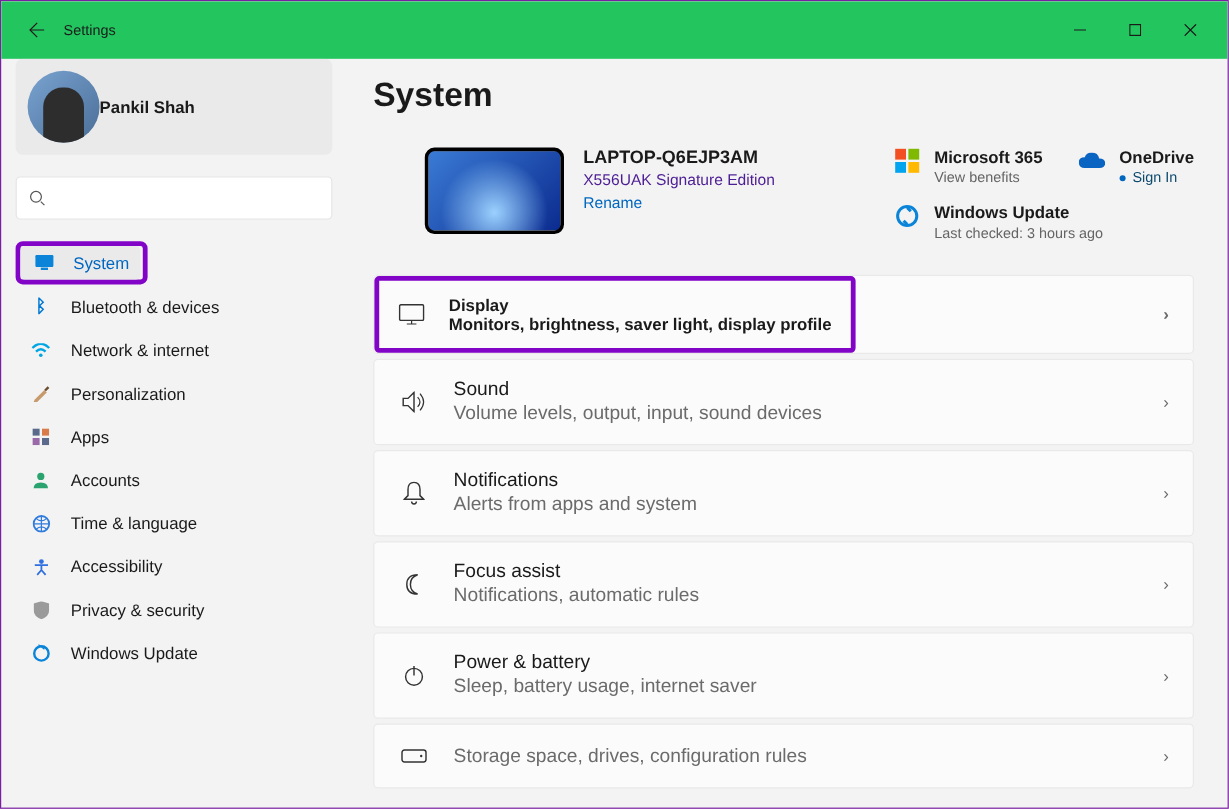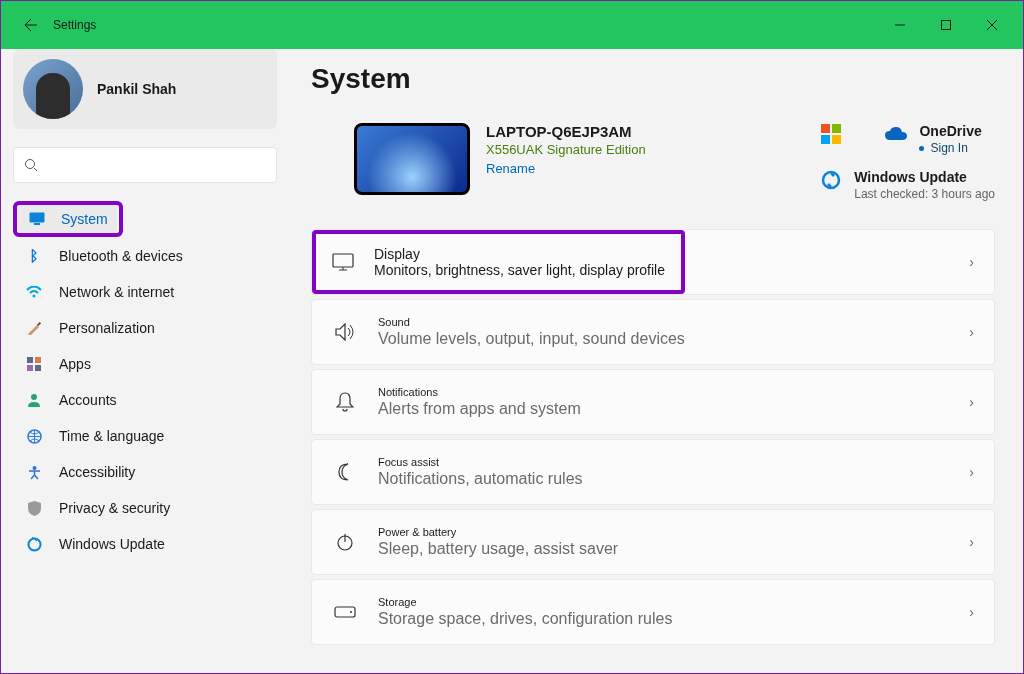--- a/index.html
+++ b/index.html
@@ -4,57 +4,57 @@
 <style>
 * { box-sizing: border-box; margin: 0; padding: 0; }
 body { font-family: "Segoe UI", -apple-system, sans-serif; font-size: 14px; color: #1a1a1a; background: #f3f3f3; width: 1024px; height: 674px; overflow: hidden; border: 1px solid #7a1fa2; }
 .titlebar { height: 48px; display: flex; align-items: center; padding: 0 8px; background: #22c55e; }
 .titlebar .back { width: 40px; display:flex; justify-content:center; align-items:center; font-size:16px; }
 .titlebar .title { font-size: 12px; color: #1a1a1a; margin-left: 4px; }
 .titlebar .spacer { flex: 1; }
 .winbtn { width: 46px; height: 32px; display:flex; justify-content:center; align-items:center; font-size: 10px; color:#1a1a1a; }
 .layout { display: flex; height: calc(674px - 48px); }
 .sidebar { width: 288px; padding: 0 12px; overflow-y:auto; }
-.user-card { display:flex; align-items:center; gap:14px; background:#eaeaea; border-radius: 6px; padding: 10px 10px; margin-bottom: 18px; }
+.user-card { display:flex; align-items:center; background:#eaeaea; border-radius: 6px; padding: 10px 10px; margin-bottom: 18px; }
 .avatar { width: 60px; height: 60px; border-radius: 50%; background: linear-gradient(135deg,#7aa3d1,#4a6e97); display:flex; align-items:flex-end; justify-content:center; overflow:hidden; }
 .avatar .sil { width:34px; height:46px; background:#2d2d2d; border-radius:16px 16px 0 0; }
 .user-name { font-size: 14px; font-weight: 600; }
 .search { display:flex; align-items:center; background:#fff; border:1px solid #e5e5e5; border-radius:4px; height:36px; padding:0 10px; margin-bottom: 18px; position:relative; }
 .search input { border:none; outline:none; flex:1; font-size:14px; background:transparent; }
 .search .s-icon { font-size:14px; color:#555; }
 .nav-item { display:flex; align-items:center; gap:16px; padding: 10px 12px; border-radius:4px; color:#1a1a1a; cursor:pointer; }
 .nav-item.active { background:#eaeaea; color:#0067c0; }
 .nav-item .ico { width:18px; display:flex; justify-content:center; font-size:15px; }
 .nav-item .label { font-size:14px; }
 .highlight-sys { border: 4px solid #8205c7; border-radius:6px; padding-right: 2px; display:inline-flex; }
 .highlight-sys .nav-item { padding: 6px 12px; width: 100px;}
 .content { flex:1; padding: 0 28px 0 22px; overflow-y:auto; }
 .page-title { font-size: 28px; font-weight:600; margin: 14px 0 28px 0; }
 .header-row { display:flex; }
 .device-card { display:flex; gap:16px; align-items:flex-start;padding-left:43px; }
 .device-thumb { width: 116px; height: 72px; border: 3px solid #000; border-radius: 8px; background: linear-gradient(135deg,#3a7bd5,#0b2b8f); position:relative; overflow:hidden; }
 .device-thumb .bloom { position:absolute; width:90px; height:90px; border-radius:50%; background: radial-gradient(circle,#9bd1ff 0%,rgba(155,209,255,0) 70%); top:6px; left:10px; }
 .device-info .dname { font-weight:600; font-size:15px; }
-.device-info .model { font-size:13px; color:#4d7c0f; margin-top:2px; }
+.device-info .model { font-size:13px; color:#4c1d95; margin-top:2px; }
 .device-info .rename { font-size:13px; color:#0067c0; margin-top:4px; display:inline-block; }
 .promo-col { margin-left:auto; display:grid; grid-template-columns: auto auto; gap: 14px 30px; }
 .promo { display:flex; gap:12px; align-items:flex-start; }
 .promo .picon { width:22px; height:22px; display:flex; align-items:center; justify-content:center; font-size:18px; }
 .promo .ptitle { font-size:14px; font-weight:600; }
 .promo .psub { font-size:12px; color:#646464; margin-top:2px; }
 .promo .psub.link { color:#0c4a6e; }
 .dot { width:5px; height:5px; background:#0067c0; border-radius:50%; display:inline-block; margin-right:6px; vertical-align:middle; }
 .cards { margin-top: 28px; display:flex; flex-direction:column; gap:4px; }
 .setting-card { background:#fbfbfb; border:1px solid #e9e9e9; border-radius:4px; display:flex; align-items:center; padding: 16px 20px; gap:20px; cursor:pointer; }
 .setting-card .cicon { width:26px; display:flex; justify-content:center; color:#333; }
-.setting-card .ctext .ct { font-size:11px; color:#1a1a1a; }
+.setting-card .ctext .ct { font-size:16px; color:#1a1a1a; }
 .setting-card .ctext .cd { font-size:16px; color:#6b6b6b; margin-top:2px; }
 .setting-card .chev { margin-left:auto; color:#6b6b6b; font-size:14px; }
 .highlight-disp { border: 4px solid #8205c7; border-radius:4px; display:flex; align-items:center; gap:20px; padding: 12px 16px; margin-right: -4px;}
-.disp-wrap { background:#fbfbfb; border:1px solid #e9e9e9; border-radius:4px; display:flex; align-items:center; padding:0; padding-right:20px;}
+.disp-wrap { background:#fbfbfb; border:1px solid #e9e9e9; border-radius:4px; display:flex; align-items:center; padding:0; padding-right:20px;font-weight:bold;}
 .disp-wrap .chev { margin-left:auto; color:#6b6b6b; font-size:14px; }
 .mslogo { display:grid; grid-template-columns: 9px 9px; grid-template-rows: 9px 9px; gap:2px; }
 .mslogo span:nth-child(1){background:#f25022;} .mslogo span:nth-child(2){background:#7fba00;} .mslogo span:nth-child(3){background:#00a4ef;} .mslogo span:nth-child(4){background:#ffb900;}
 svg { display:block; }
 </style>
 </head>
 <body>
 
 <div class="titlebar">
   <div class="back">
@@ -209,20 +209,24 @@
       <div class="promo-col">
         <div class="promo">
           <div class="picon">
               <div class="mslogo">
                 <span></span>
                 <span></span>
                 <span></span>
                 <span></span>
               </div>
             </div>
+          <div>
+            <div class="ptitle">Microsoft 365</div>
+            <div class="psub">View benefits</div>
+          </div>
         </div>
         <div class="promo">
           <div class="picon">
               <svg width="22" height="14" viewBox="0 0 22 14">
                 <path d="M5 13 Q0 13 0 8 Q0 4 5 4 Q6 0 11 0 Q16 0 17 5 Q22 5 22 9 Q22 13 17 13 Z" fill="#0a64c2"></path>
               </svg>
             </div>
           <div>
             <div class="ptitle">OneDrive</div>
             <div class="psub link"><span class="dot"></span><span>Sign In</span></div>
@@ -302,33 +306,32 @@
 
       <div class="setting-card">
         <div class="cicon">
             <svg width="18" height="18" viewBox="0 0 18 18">
               <circle cx="9" cy="10" r="7" stroke="#333" fill="none" stroke-width="1.2"></circle>
               <path d="M9 1v8" stroke="#333" stroke-width="1.2"></path>
             </svg>
           </div>
         <div class="ctext">
           <div class="ct">Power &amp; battery</div>
-          <div class="cd">Sleep, battery usage, assist saver</div>
+          <div class="cd">Sleep, battery usage, internet saver</div>
         </div>
         <span class="chev">›</span>
       </div>
 
       <div class="setting-card">
         <div class="cicon">
             <svg width="22" height="12" viewBox="0 0 22 12">
               <rect x="1" y="1" width="20" height="10" rx="2" stroke="#333" fill="none" stroke-width="1.2"></rect>
               <circle cx="17" cy="6" r="1" fill="#333"></circle>
             </svg>
           </div>
         <div class="ctext">
-          <div class="ct">Storage</div>
           <div class="cd">Storage space, drives, configuration rules</div>
         </div>
         <span class="chev">›</span>
       </div>
     </div>
   </div>
 </div>
 
 </body></html>

